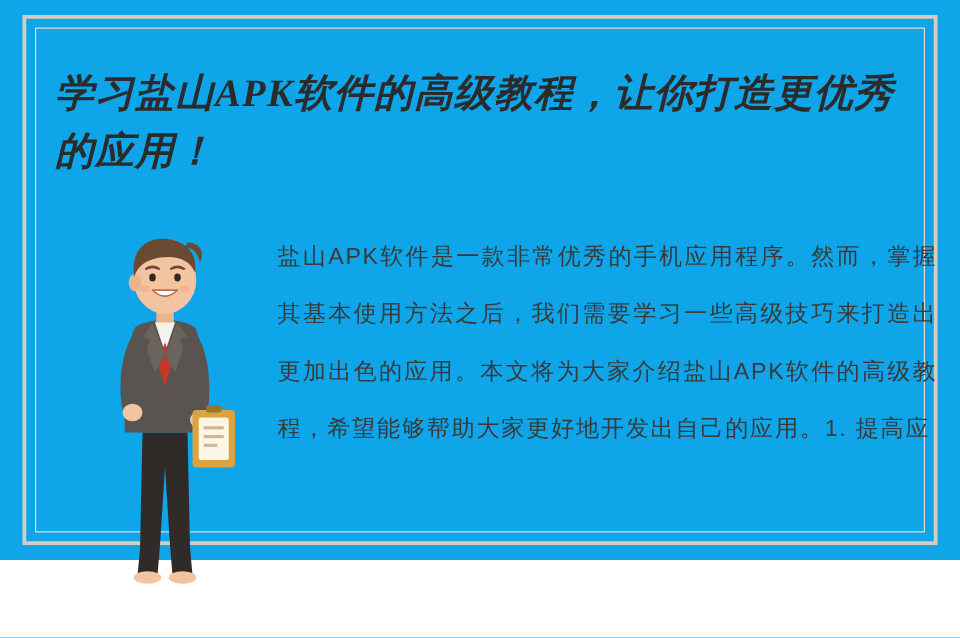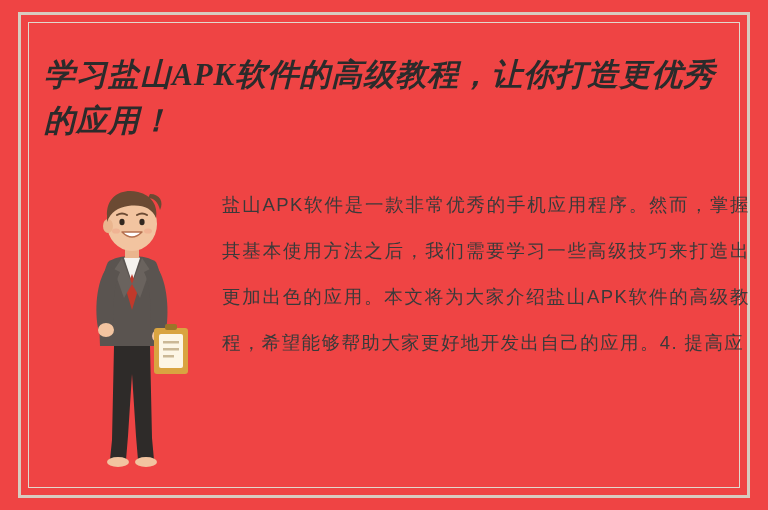--- a/index.html
+++ b/index.html
@@ -9,22 +9,22 @@
   body {
     width: 768px;
     height: 510px;
     background: #ffffff;
     font-family: "Liberation Sans", sans-serif;
     overflow: hidden;
   }
   .page {
     position: relative;
     width: 768px;
-    height: 510px;
-    background: #ef4444;
+    height: 448px;
+    background: #0ea5e9;
     box-sizing: border-box;
   }
   
   .frame-outer {
     position: absolute;
     left: 18px;
     top: 12px;
     right: 18px;
     bottom: 12px;
     border: 3px solid #d8ccc0;
@@ -134,15 +134,15 @@
       <path d="M55 37 Q60 34 65 37" stroke="#6b4a33" stroke-width="2" fill="none" stroke-linecap="round"></path>
       <path d="M75 37 Q80 34 85 37" stroke="#6b4a33" stroke-width="2" fill="none" stroke-linecap="round"></path>
 
       <path d="M60 54 Q70 64 80 54 Z" fill="#ffffff" stroke="#b5704f" stroke-width="1.4" stroke-linejoin="round"></path>
 
       <ellipse cx="54" cy="53" rx="4" ry="2.6" fill="#efa98b" opacity="0.6"></ellipse>
       <ellipse cx="86" cy="53" rx="4" ry="2.6" fill="#efa98b" opacity="0.6"></ellipse>
     </svg>
   </div>
 
-  <div class="body-text">盐山APK软件是一款非常优秀的手机应用程序。然而，掌握其基本使用方法之后，我们需要学习一些高级技巧来打造出更加出色的应用。本文将为大家介绍盐山APK软件的高级教程，希望能够帮助大家更好地开发出自己的应用。4. 提高应</div>
+  <div class="body-text">盐山APK软件是一款非常优秀的手机应用程序。然而，掌握其基本使用方法之后，我们需要学习一些高级技巧来打造出更加出色的应用。本文将为大家介绍盐山APK软件的高级教程，希望能够帮助大家更好地开发出自己的应用。1. 提高应</div>
 
 </div>
 
 </body></html>

